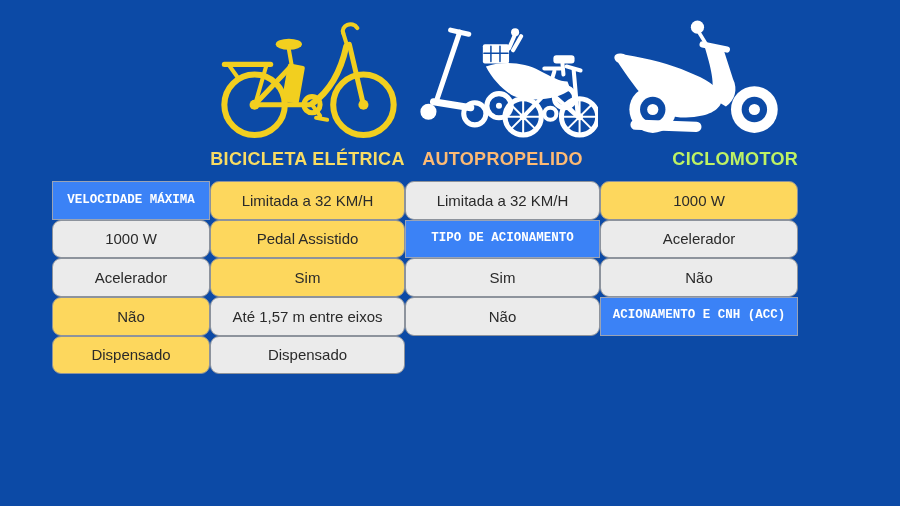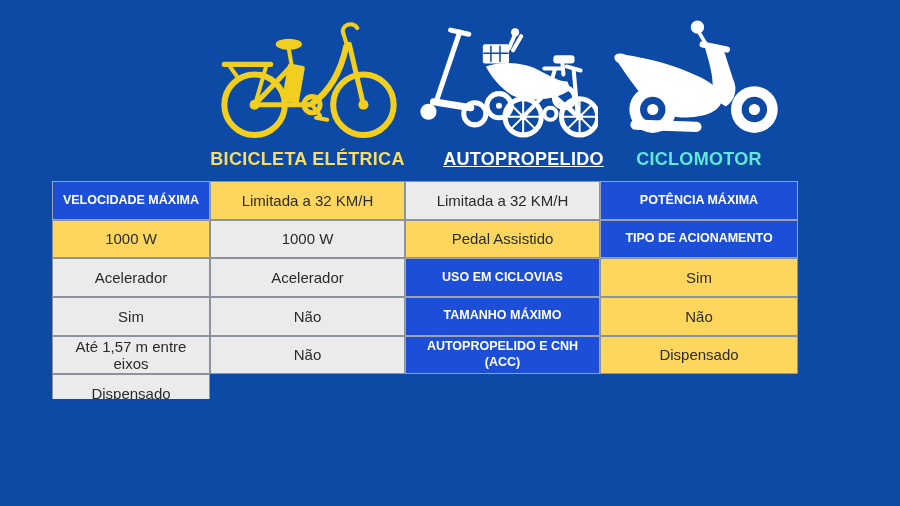--- a/index.html
+++ b/index.html
@@ -12,40 +12,40 @@
   .vehicle-icon{position:absolute;}
   .icon-ebike{left:212px;top:16px;width:192px;height:126px;}
   .icon-auto{left:406px;top:8px;width:192px;height:134px;}
   .icon-moped{left:606px;top:16px;width:188px;height:124px;}
   .col-title{
     position:absolute;top:147px;height:24px;line-height:24px;
     text-align:center;font-weight:bold;font-size:18px;letter-spacing:.3px;
     white-space:nowrap;
   }
   .col-title.t1{left:200px;width:215px;color:#f8dc63;}
-  .col-title.t2{left:426px;width:195px;color:#ffffff;text-decoration:underline;}
-  .col-title.t3{left:600px;width:198px;color:#5eead4;}
+  .col-title.t2{left:405px;width:195px;color:#fdba74;}
+  .col-title.t3{left:600px;width:198px;color:#bef264;text-align:right;}
   
   .cmp-table{
     position:absolute;left:52px;top:181px;width:746px;
     display:grid;
     grid-template-columns:158px 195px 195px 198px;
     grid-auto-rows:38.66px;
   }
   .cell{
     display:flex;align-items:center;justify-content:center;
     text-align:center;box-sizing:border-box;
     border:1px solid #8d939c;
   }
   .cell.label{
-    background:#1d4ed8;color:#ffffff;
+    background:#3b82f6;color:#ffffff;
     font-weight:bold;font-size:12.5px;line-height:1.25;
-    padding:1px 6px;border-color:#9aa3b5;
+    padding:1px 6px;border-color:#9aa3b5;font-family:Liberation Mono, monospace;
   }
-  .cell.value{font-size:15px;color:#2a2a2a;padding:1px 6px;}
+  .cell.value{font-size:15px;color:#2a2a2a;padding:1px 6px;border-radius:9px;}
   .cell.v-yellow{background:#fdd75d;}
   .cell.v-gray{background:#ebebeb;}
   
   .footer-bar{
     position:absolute;left:52px;top:423px;width:746px;height:63px;
     background:#fdd75d;
   }
   .ghost{
     position:absolute;border-radius:3px;background:rgba(255,255,255,.55);
     filter:blur(2px);
@@ -142,40 +142,37 @@
   <div class="col-title t1">BICICLETA ELÉTRICA</div>
   <div class="col-title t2">AUTOPROPELIDO</div>
   <div class="col-title t3">CICLOMOTOR</div>
 
   <div class="cmp-table">
 
     <div class="cell label">VELOCIDADE MÁXIMA</div>
     <div class="cell value v-yellow">Limitada a 32 KM/H</div>
     <div class="cell value v-gray">Limitada a 32 KM/H</div>
 
-    <div class="cell label">POTÊNCIA MÁXIMA</div>
     <div class="cell value v-yellow">1000 W</div>
     <div class="cell value v-gray">1000 W</div>
 
     <div class="cell value v-yellow">Pedal Assistido</div>
     <div class="cell label">TIPO DE ACIONAMENTO</div>
     <div class="cell value v-gray">Acelerador</div>
     <div class="cell value v-gray">Acelerador</div>
 
-    <div class="cell label">USO EM CICLOVIAS</div>
     <div class="cell value v-yellow">Sim</div>
     <div class="cell value v-gray">Sim</div>
     <div class="cell value v-gray">Não</div>
 
-    <div class="cell label">TAMANHO MÁXIMO</div>
     <div class="cell value v-yellow">Não</div>
     <div class="cell value v-gray">Até 1,57 m entre eixos</div>
     <div class="cell value v-gray">Não</div>
 
-    <div class="cell label">AUTOPROPELIDO E CNH (ACC)</div>
+    <div class="cell label">ACIONAMENTO E CNH (ACC)</div>
     <div class="cell value v-yellow">Dispensado</div>
     <div class="cell value v-gray">Dispensado</div>
 
   </div>
 
   <div class="footer-bar">
     <div class="ghost g1"></div>
     <div class="ghost g2"></div>
     <div class="ghost g3"></div>
     <div class="ghost dot"></div>

